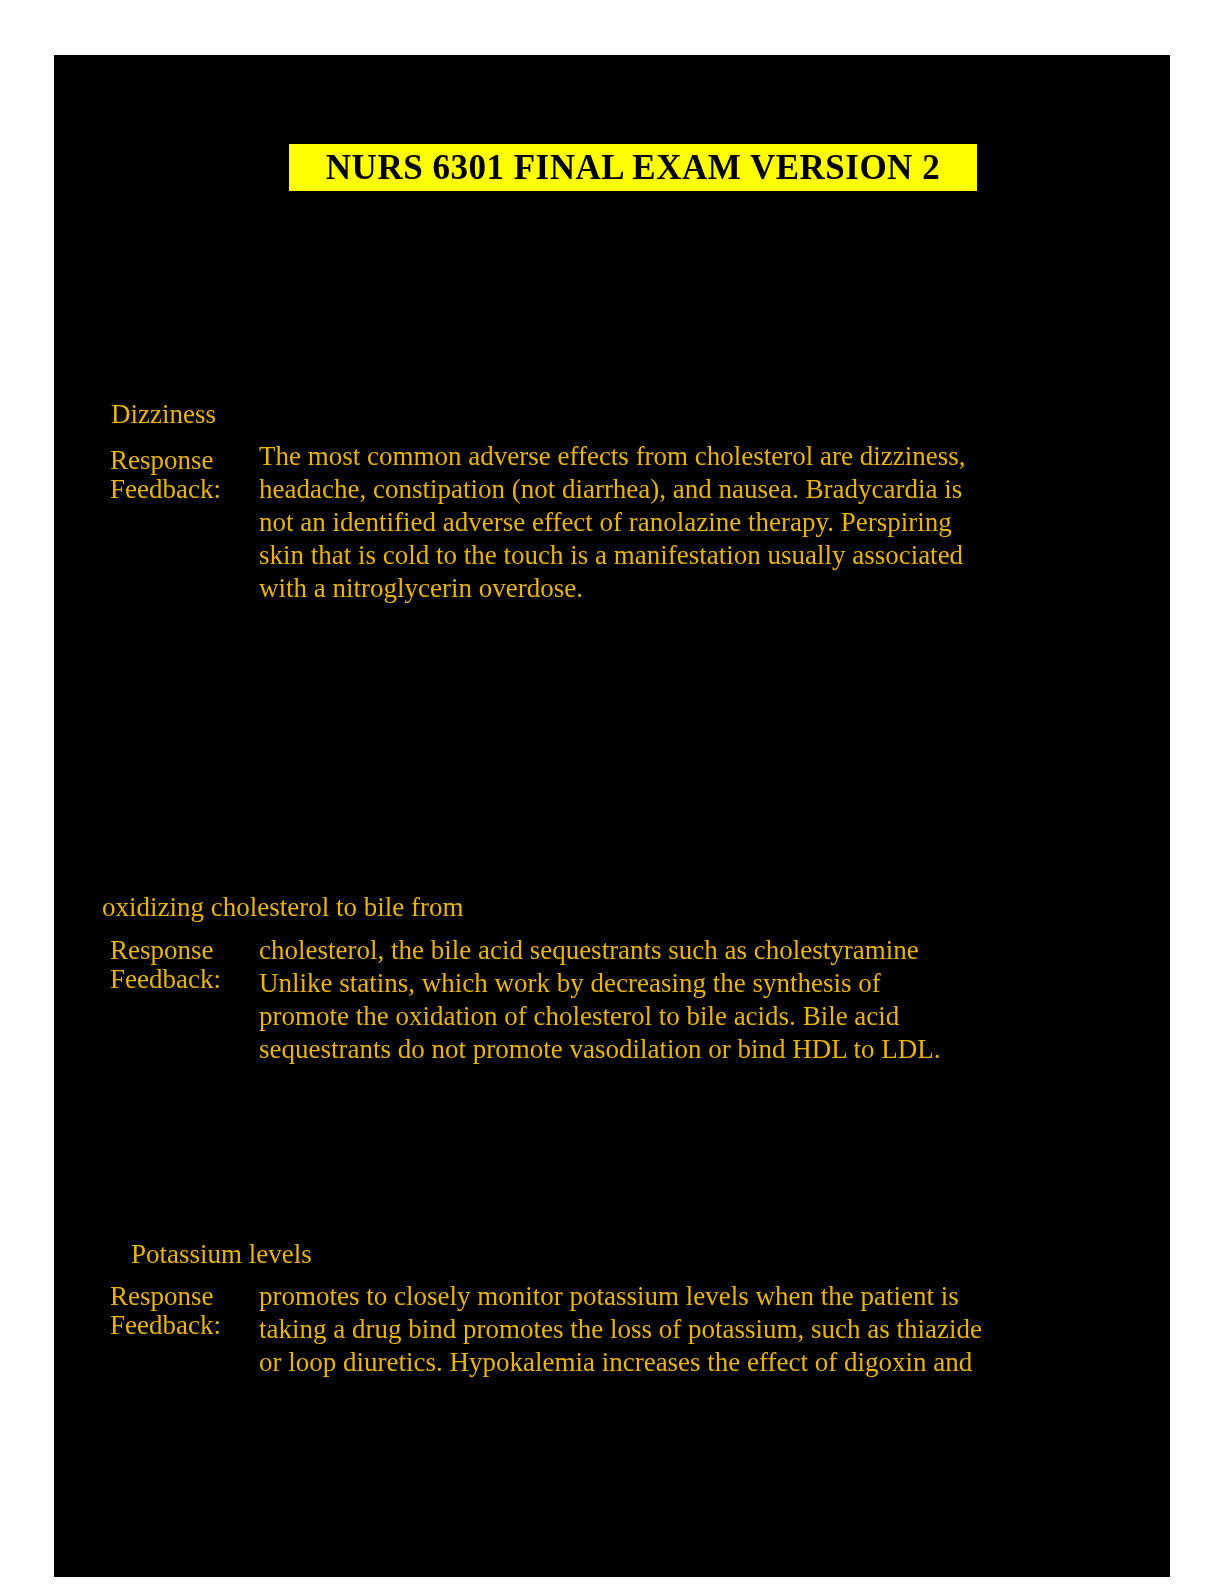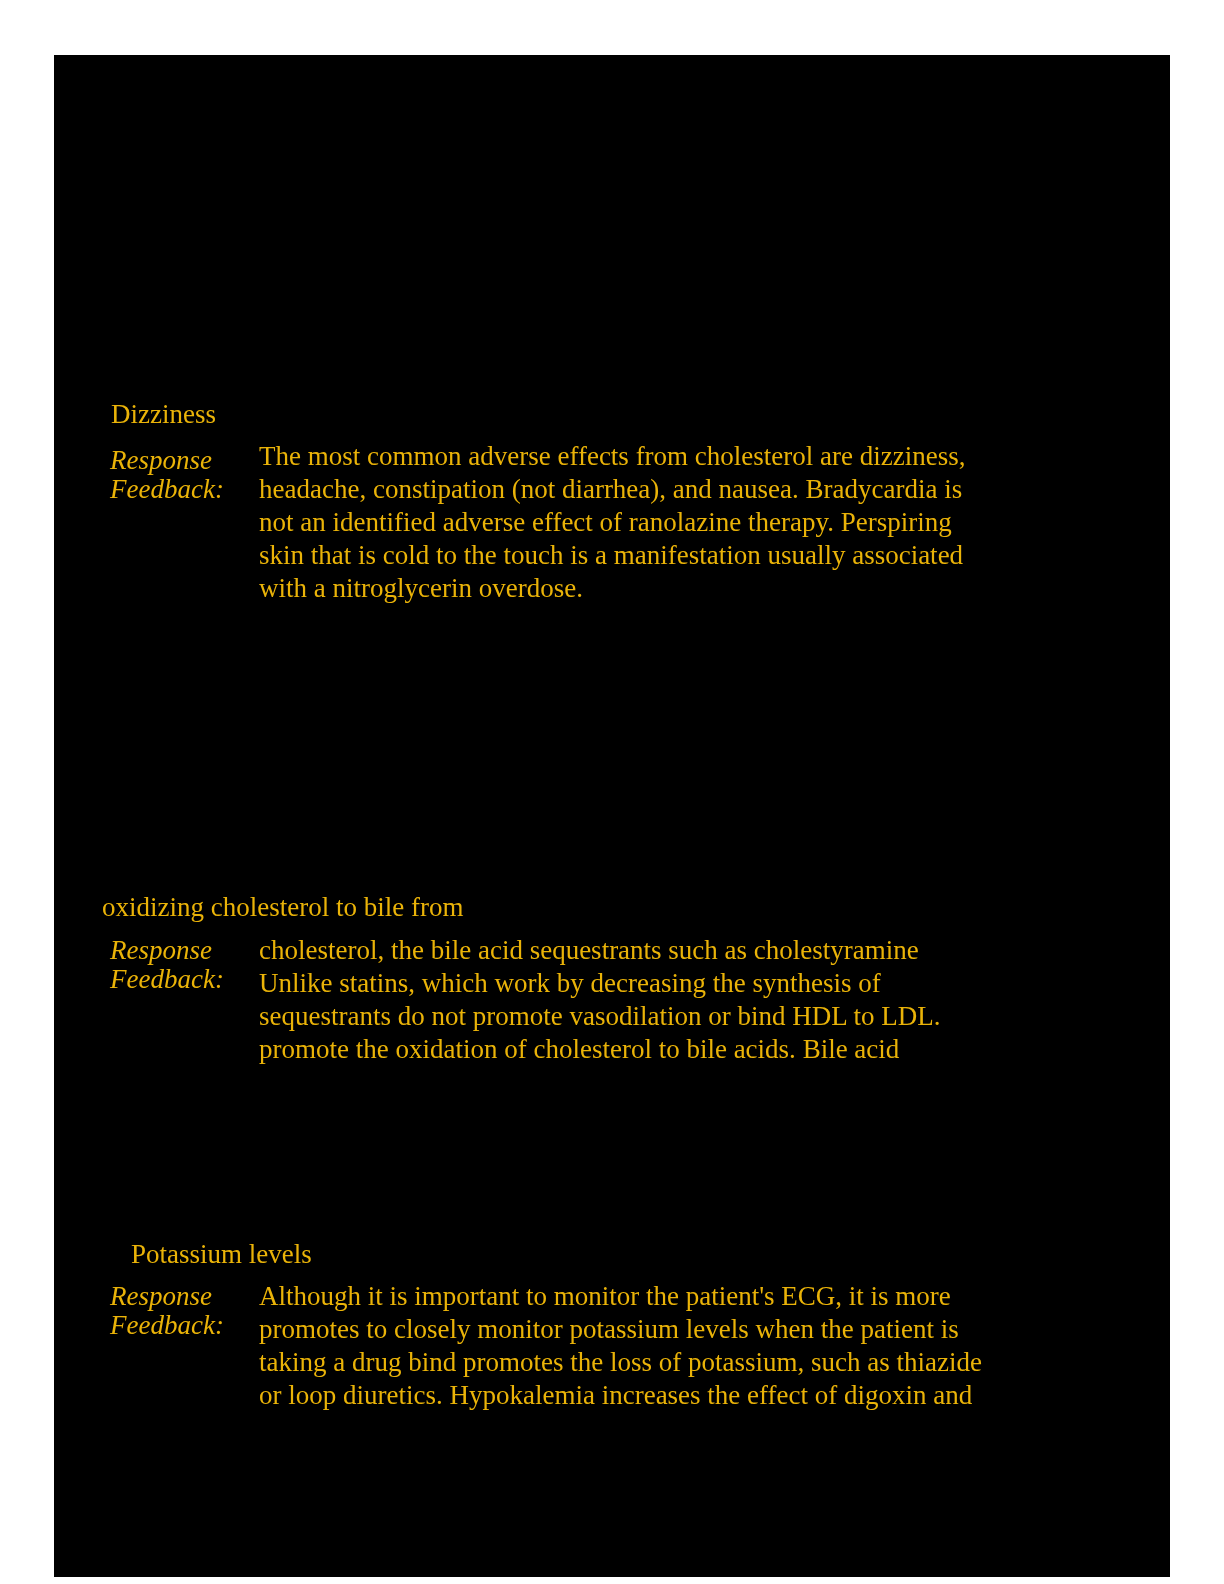--- a/index.html
+++ b/index.html
@@ -35,21 +35,20 @@
     position: absolute;
     font-size: 27px;
     line-height: 31px;
     white-space: nowrap;
   }
   .fb-label {
     position: absolute;
     font-size: 27px;
     line-height: 29px;
     white-space: nowrap;
-    font-style: italic;
   }
   .fb-body {
     position: absolute;
     font-size: 27px;
     line-height: 33px;
   }
   .fb-body .t-line { white-space: pre; }
   .fb-body .seg-b { font-weight: normal; }
 
   
@@ -63,20 +62,23 @@
   
   .a3 { left: 41px;  top: 1184px; margin-left: 36px; }
   .l3 { left: 56px;  top: 1227px; }
   .b3 { left: 205px; top: 1225px; }
 </style>
 </head>
 <body>
 
 <div class="page">
 
+  <div class="title-band">
+    <span class="title-text">NURS 6301 FINAL EXAM VERSION 2</span>
+  </div>
 
   <div class="answer red a1">Dizziness</div>
   <div class="fb-label red l1">
     <div>Response</div>
     <div>Feedback:</div>
   </div>
   <div class="fb-body red b1">
       <div class="t-line"><span>The most common adverse effects from cholesterol are </span><span class="seg-b">dizziness,</span></div>
       <div class="t-line"><span class="seg-b">headache, constipation</span><span> (not diarrhea), and nausea. Bradycardia is</span></div>
       <div class="t-line"><span>not an identified adverse effect of ranolazine therapy. Perspiring</span></div>
@@ -85,29 +87,28 @@
     </div>
 
   <div class="answer red a2">oxidizing cholesterol to bile from</div>
   <div class="fb-label red l2">
     <div>Response</div>
     <div>Feedback:</div>
   </div>
   <div class="fb-body red b2">
       <div class="t-line"><span>cholesterol, the bile acid sequestrants such as cholestyramine</span></div>
       <div class="t-line"><span>Unlike statins, which work by decreasing the synthesis of</span></div>
+      <div class="t-line"><span class="seg-b">promote the oxidation of cholesterol to bile acids.</span><span> Bile acid</span></div>
       <div class="t-line"><span>sequestrants do not promote vasodilation or bind HDL to LDL.</span></div>
-      <div class="t-line"><span class="seg-b">promote the oxidation of cholesterol to bile acids.</span><span> Bile acid</span></div>
     </div>
 
   <div class="answer red a3">Potassium levels</div>
   <div class="fb-label red l3">
     <div>Response</div>
     <div>Feedback:</div>
   </div>
   <div class="fb-body red b3">
-      <div class="t-line"><span>Although it is important to monitor the patient's ECG, it is more</span></div>
       <div class="t-line"><span>promotes to closely </span><span class="seg-b">monitor potassium levels</span><span> when the patient is</span></div>
       <div class="t-line"><span>taking a drug bind promotes the loss of potassium, such as thiazide</span></div>
       <div class="t-line"><span>or loop diuretics. Hypokalemia increases the effect of digoxin and</span></div>
     </div>
 
 </div>
 
 </body></html>

